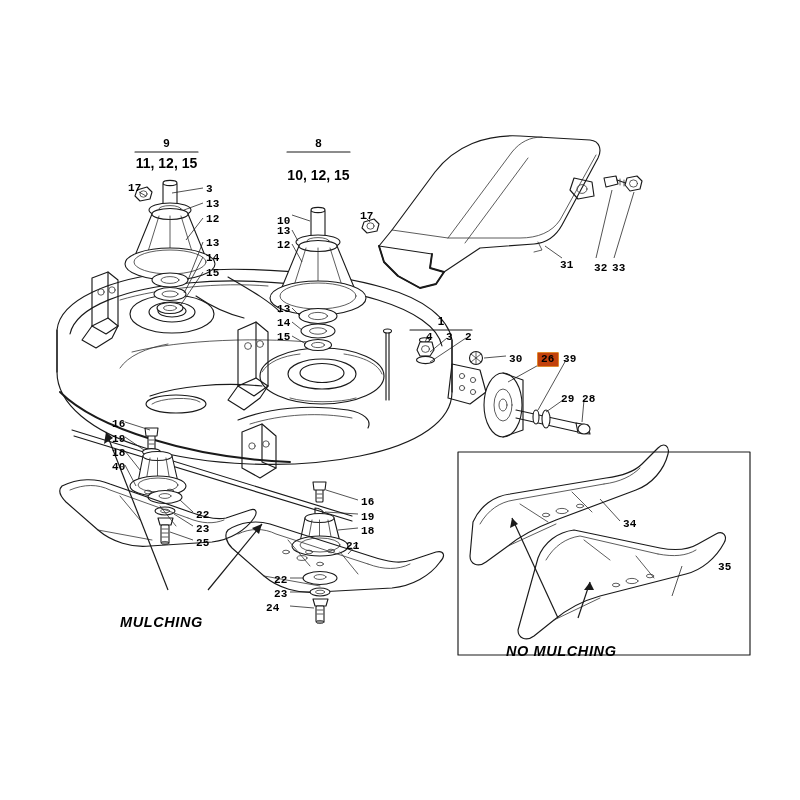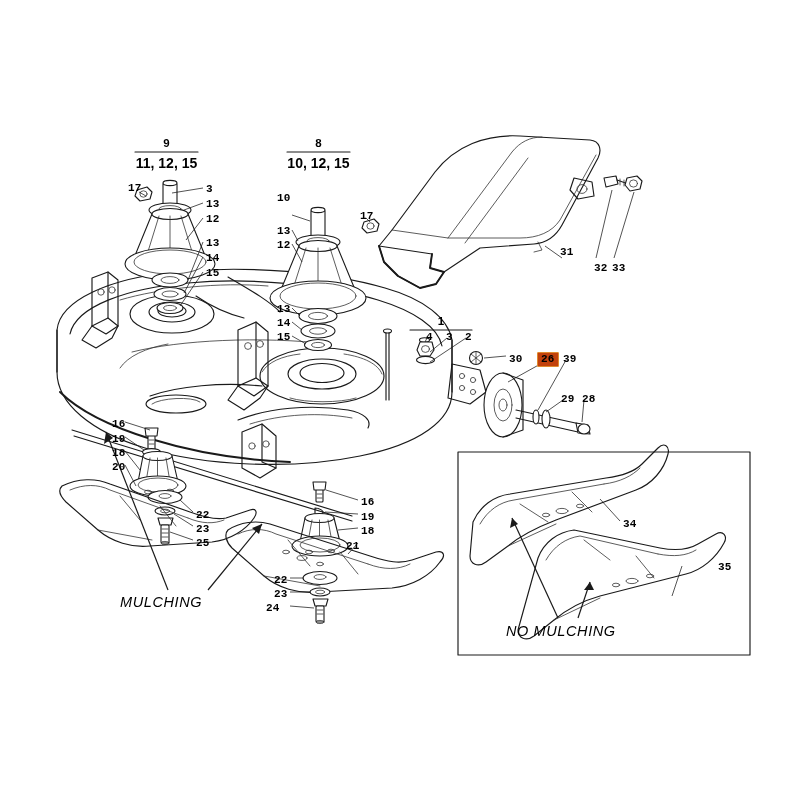--- a/index.html
+++ b/index.html
@@ -58,26 +58,27 @@
     font-weight: bold;
     color: #000000;
     white-space: nowrap;
     line-height: 1;
     text-align: center;
   }
   .mulch-label {
     position: absolute;
     font-family: "Liberation Sans", sans-serif;
     font-size: 14.5px;
-    font-weight: normal;
+    font-weight: bold;
     font-style: italic;
     color: #000000;
     white-space: nowrap;
     letter-spacing: 0.6px;
     line-height: 1;
+    margin-top: 20px;
   }
 </style>
 </head>
 <body>
 
 <div id="page">
 
   <svg id="artwork" viewBox="0 0 800 800">
     <defs>
       <style>
@@ -460,56 +461,56 @@
   </svg>
 
   <div id="text-layer">
       <div class="callout" style="left: 128px; top: 183px;">17</div>
       <div class="callout" style="left: 206px; top: 184px;">3</div>
       <div class="callout" style="left: 206px; top: 199px;">13</div>
       <div class="callout" style="left: 206px; top: 214px;">12</div>
       <div class="callout" style="left: 206px; top: 238px;">13</div>
       <div class="callout" style="left: 206px; top: 253px;">14</div>
       <div class="callout" style="left: 206px; top: 268px;">15</div>
-      <div class="callout" style="left: 277px; top: 193px;">10</div>
+      <div class="callout" style="left: 277px; top: 216px;">10</div>
       <div class="callout" style="left: 277px; top: 226px;">13</div>
       <div class="callout" style="left: 277px; top: 240px;">12</div>
       <div class="callout" style="left: 360px; top: 211px;">17</div>
       <div class="callout" style="left: 277px; top: 304px;">13</div>
       <div class="callout" style="left: 277px; top: 318px;">14</div>
       <div class="callout" style="left: 277px; top: 332px;">15</div>
       <div class="callout" style="left: 426px; top: 332px;">4</div>
       <div class="callout" style="left: 446px; top: 332px;">3</div>
       <div class="callout" style="left: 465px; top: 332px;">2</div>
-      <div class="callout" style="left: 560px; top: 247px;">31</div>
+      <div class="callout" style="left: 560px; top: 260px;">31</div>
       <div class="callout" style="left: 594px; top: 263px;">32</div>
       <div class="callout" style="left: 612px; top: 263px;">33</div>
       <div class="callout" style="left: 509px; top: 354px;">30</div>
       <div class="callout hl" style="left: 541px; top: 354px;">26</div>
       <div class="callout" style="left: 563px; top: 354px;">39</div>
       <div class="callout" style="left: 561px; top: 394px;">29</div>
       <div class="callout" style="left: 582px; top: 394px;">28</div>
       <div class="callout" style="left: 112px; top: 419px;">16</div>
       <div class="callout" style="left: 112px; top: 434px;">19</div>
       <div class="callout" style="left: 112px; top: 448px;">18</div>
-      <div class="callout" style="left: 112px; top: 462px;">20</div>
+      <div class="callout" style="left: 112px; top: 462px;">40</div>
       <div class="callout" style="left: 196px; top: 510px;">22</div>
       <div class="callout" style="left: 196px; top: 524px;">23</div>
       <div class="callout" style="left: 196px; top: 538px;">25</div>
       <div class="callout" style="left: 361px; top: 497px;">16</div>
       <div class="callout" style="left: 361px; top: 512px;">19</div>
       <div class="callout" style="left: 361px; top: 526px;">18</div>
       <div class="callout" style="left: 346px; top: 541px;">21</div>
       <div class="callout" style="left: 274px; top: 575px;">22</div>
       <div class="callout" style="left: 274px; top: 589px;">23</div>
       <div class="callout" style="left: 266px; top: 603px;">24</div>
       <div class="callout" style="left: 623px; top: 519px;">34</div>
       <div class="callout" style="left: 681px; top: 562px; margin-left: 37px;">35</div>
       <div class="groupnum" style="left: 135px; top: 138px; width: 63px;">9</div>
       <div class="grouplist" style="left: 131px; top: 156px; width: 71px;">11,  12,  15</div>
       <div class="groupnum" style="left: 287px; top: 138px; width: 63px;">8</div>
-      <div class="grouplist" style="left: 283px; top: 156px; width: 71px;">10,  12,  15</div>
+      <div class="grouplist" style="left: 283px; top: 168px; width: 71px;">10,  12,  15</div>
       <div class="groupnum" style="left: 410px; top: 316px; width: 62px;">1</div>
       <div class="mulch-label" style="left: 120px; top: 595px;">MULCHING</div>
       <div class="mulch-label" style="left: 506px; top: 624px;">NO MULCHING</div>
     </div>
 
 </div>
 
 </body></html>

